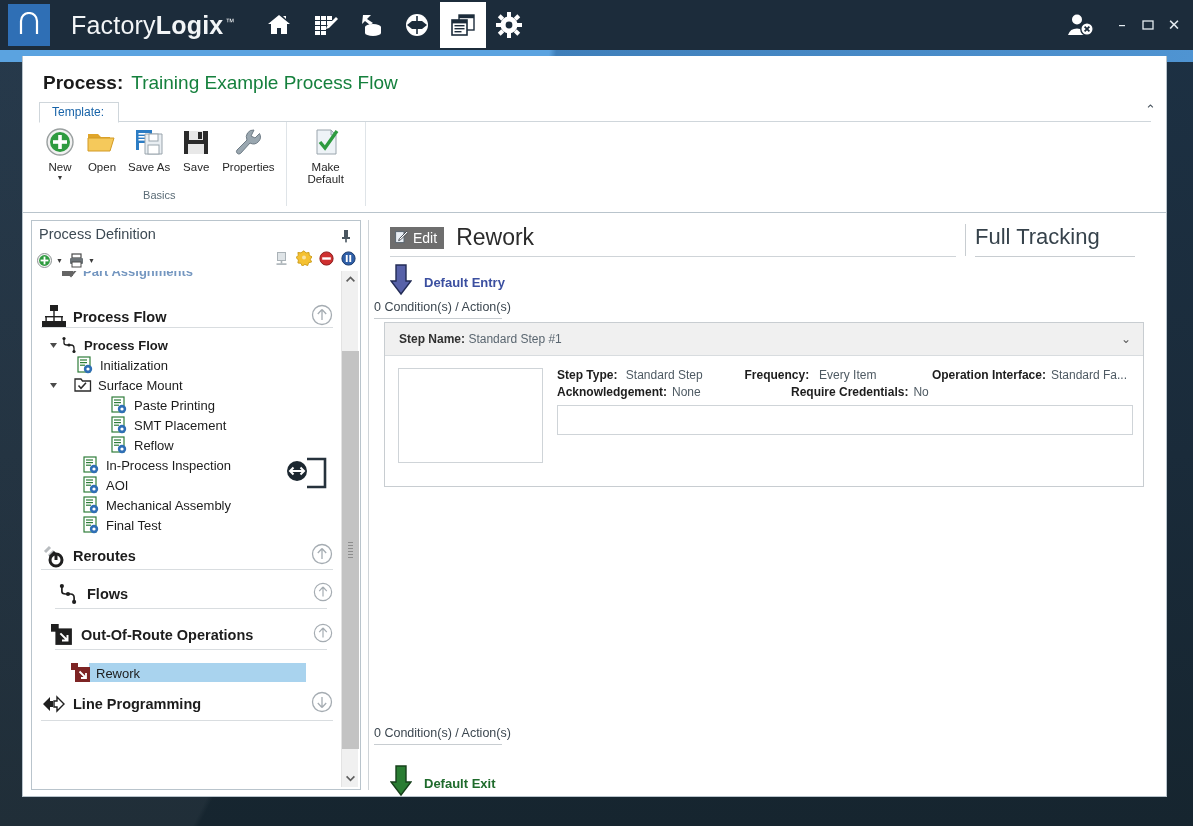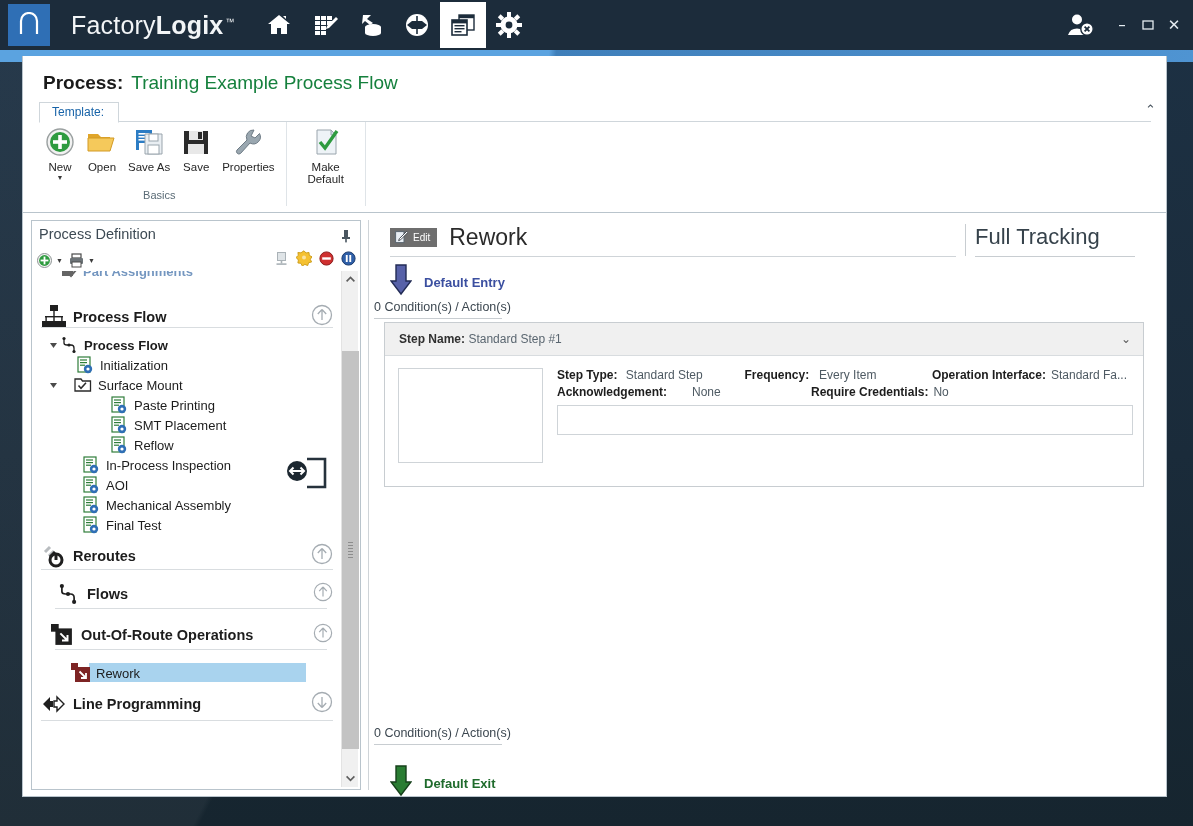--- a/index.html
+++ b/index.html
@@ -207,21 +207,21 @@
 
   
   .rightpanel {
     position:absolute; left:345px; top:7px; width:792px; height:570px;
     background:#fff;
   }
   .rp-head { position:absolute; left:22px; top:4px; display:flex; align-items:center; width:570px;}
   .edit-btn {
     display:flex; align-items:center; gap:5px;
     background:#6e6e6e; color:#fff;
-    padding:3px 7px 3px 5px; font-size:10px; cursor:pointer;
+    padding:3px 7px 3px 5px; font-size:14px; cursor:pointer;
   }
   .rp-name { font-size:23px; color:#2b2b2b; margin-left:12px; font-weight:400;}
   .rp-head-rule { position:absolute; left:22px; top:36px; width:566px; height:1px; background:#cfd4d8;}
 
   .tracking { position:absolute; left:607px; top:4px; width:168px; }
   .tracking .t-label { font-size:22px; color:#36424b; }
   .tracking .t-rule { position:absolute; left:0; top:32px; width:160px; height:1px; background:#c8cdd1;}
   .tracking-divider { position:absolute; left:597px; top:4px; width:1px; height:32px; background:#c8cdd1;}
 
   .entry-row { position:absolute; left:22px; top:44px; display:flex; align-items:center; }
@@ -884,21 +884,21 @@
         <div class="frow">
           <span class="fk" style="width:72px;">Step Type:</span>
           <span class="fv" style="width:124px;">Standard Step</span>
           <span class="fk" style="width:78px;">Frequency:</span>
           <span class="fv" style="width:118px;">Every Item</span>
           <span class="fk" style="margin-right:5px;">Operation Interface:</span>
           <span class="fv">Standard Fa...</span>
         </div>
         <div class="frow">
           <span class="fk" style="margin-right:5px;">Acknowledgement:</span>
-          <span class="fv" style="width:119px;margin-left:20px;">None</span>
+          <span class="fv" style="width:119px;">None</span>
           <span class="fk" style="margin-right:5px;">Require Credentials:</span>
           <span class="fv">No</span>
         </div>
       </div>
 
       <div class="acttable">
         <div class="tbody"></div>
       </div>
     </div>
 

